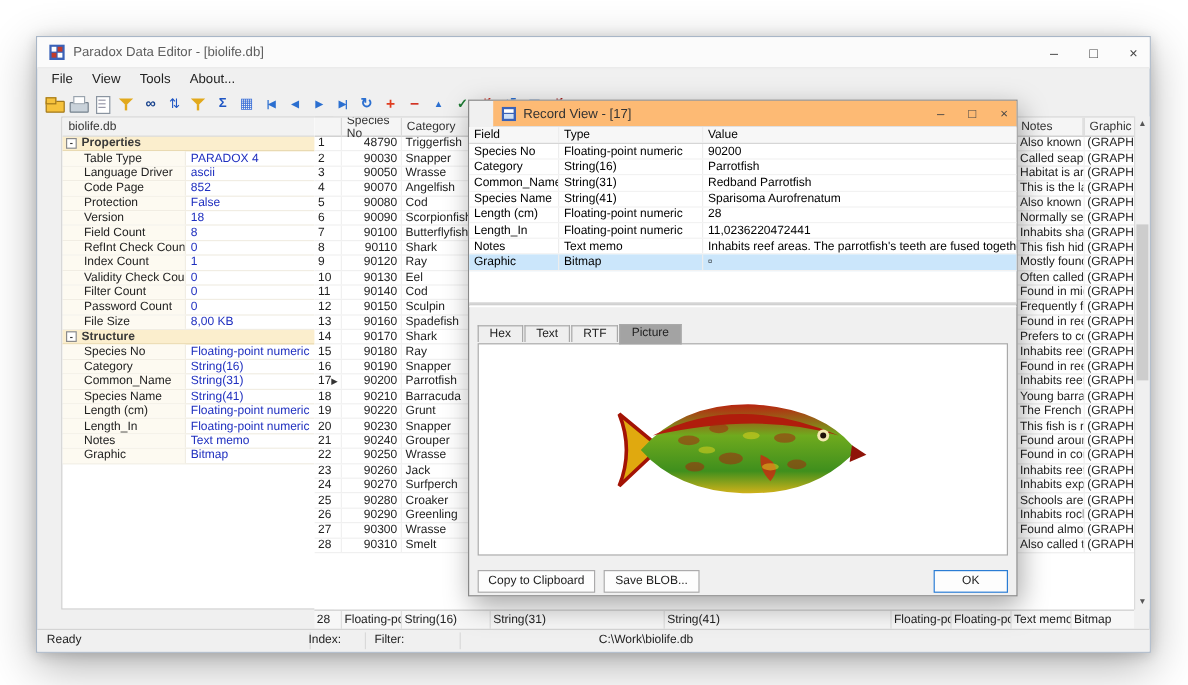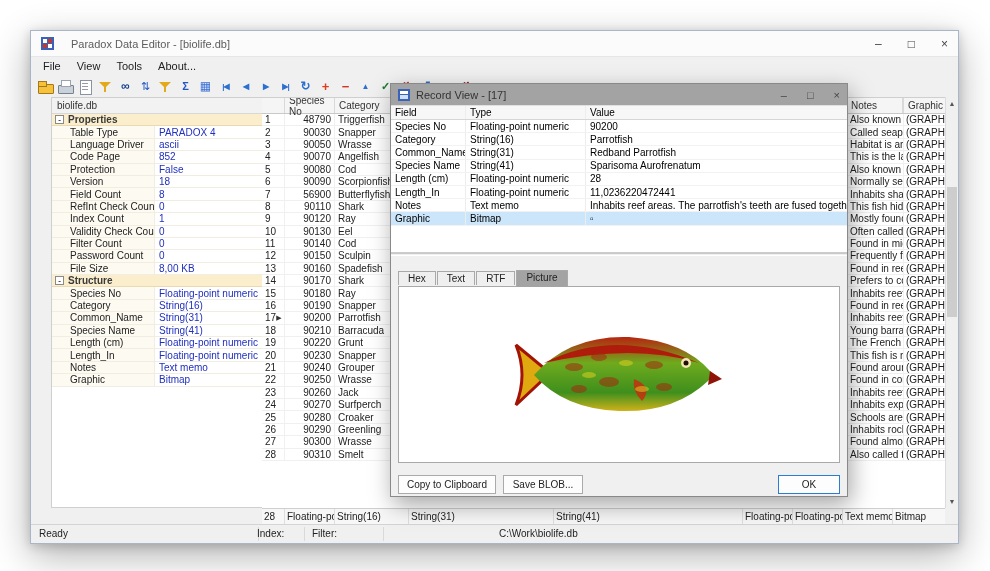--- a/index.html
+++ b/index.html
@@ -6,21 +6,21 @@
   html,body { width: 990px; height: 571px; background: #fff; overflow: hidden;
               font-family: "Liberation Sans", sans-serif; }
 
   
   .window { position: absolute; left: 30px; top: 30px; width: 929px; height: 514px;
             background: #f0f0f0; border: 1px solid #a8b6c7;
             box-shadow: 0 12px 36px rgba(0,0,0,.30), 0 2px 10px rgba(0,0,0,.18);
             font-size: 11px; color: #222; }
 
   .titlebar { position: absolute; left: 0; top: 0; right: 0; height: 26px; background: #fbfbfb;
-              border-bottom: 1px solid #e6e6e6; display: flex; align-items: center; gap: 17px; padding: 0 10px; }
+              border-bottom: 1px solid #e6e6e6; display: flex; align-items: center; gap: 7px; padding: 0 10px; }
   .titlebar .title { color: #5d5d5d; font-size: 11px; }
   .win-controls { margin-left: auto; display: flex; gap: 26px; color: #454545; font-size: 12px; }
   .win-controls span { cursor: default; }
 
   .menubar { position: absolute; left: 0; top: 26px; right: 0; height: 18px; display: flex;
              align-items: center; padding-left: 4px; }
   .menubar .mi { padding: 1px 8px; font-size: 11px; color: #222; }
 
   .toolbar { position: absolute; left: 0; top: 44px; right: 0; height: 22px; display: flex;
              align-items: center; padding-left: 5px; gap: 1px; }
@@ -126,21 +126,21 @@
   .st-ready  { left: 8px; }
   .st-index  { left: 226px; }
   .st-filter { left: 281px; }
   .st-path   { left: 468px; }
   .st-sep { position: absolute; top: 2px; bottom: 2px; width: 1px; background: #d9d9d9; }
 
   
   .dialog { position: absolute; left: 390px; top: 83px; width: 458px; height: 414px; background: #f0f0f0;
             border: 1px solid #898989; box-shadow: 3px 8px 22px rgba(0,0,0,.35); z-index: 50; }
   .dlg-title { height: 22px; display: flex; align-items: center; gap: 6px; padding: 0 7px;
-               background: #a3a3a3; border-bottom: 1px solid #e0e0e0; font-size: 11px; color: #333; }
+               background: #fdba74; border-bottom: 1px solid #e0e0e0; font-size: 11px; color: #333; margin-left: 20px; }
   .dlg-controls { margin-left: auto; display: flex; gap: 20px; color: #454545; font-size: 11px; }
   .dlg-grid { position: absolute; left: 0; top: 22px; width: 100%; height: 147px; background: #fff;
               border-bottom: 1px solid #cccccc; }
   .dg-header { position: relative; height: 14px; background: #f7f7f7; border-bottom: 1px solid #d6d6d6; font-size: 10px; }
   .dg-row { position: relative; height: 13.2px; border-bottom: 1px solid #f2f2f2; font-size: 10px; }
   .dg-row.sel { background: #cbe6fb; }
   .dgc { position: absolute; top: 0; bottom: 0; display: flex; align-items: center; padding: 0 4px;
          overflow: hidden; white-space: nowrap; }
   .dg-f { left: 0;    width: 75px;  border-right: 1px solid #ededed; }
   .dg-t { left: 75px; width: 120px; border-right: 1px solid #ededed; }
@@ -373,21 +373,21 @@
             <span class="mk"></span>
           </span>
         <span class="gc gc-species">90090</span>
         <span class="gc gc-cat">Scorpionfish</span>
       </div>
         <div class="g-row">
         <span class="gc gc-num">
             <span>7</span>
             <span class="mk"></span>
           </span>
-        <span class="gc gc-species">56900</span>
+        <span class="gc gc-species">90100</span>
         <span class="gc gc-cat">Butterflyfish</span>
       </div>
         <div class="g-row">
         <span class="gc gc-num">
             <span>8</span>
             <span class="mk"></span>
           </span>
         <span class="gc gc-species">90110</span>
         <span class="gc gc-cat">Shark</span>
       </div>

